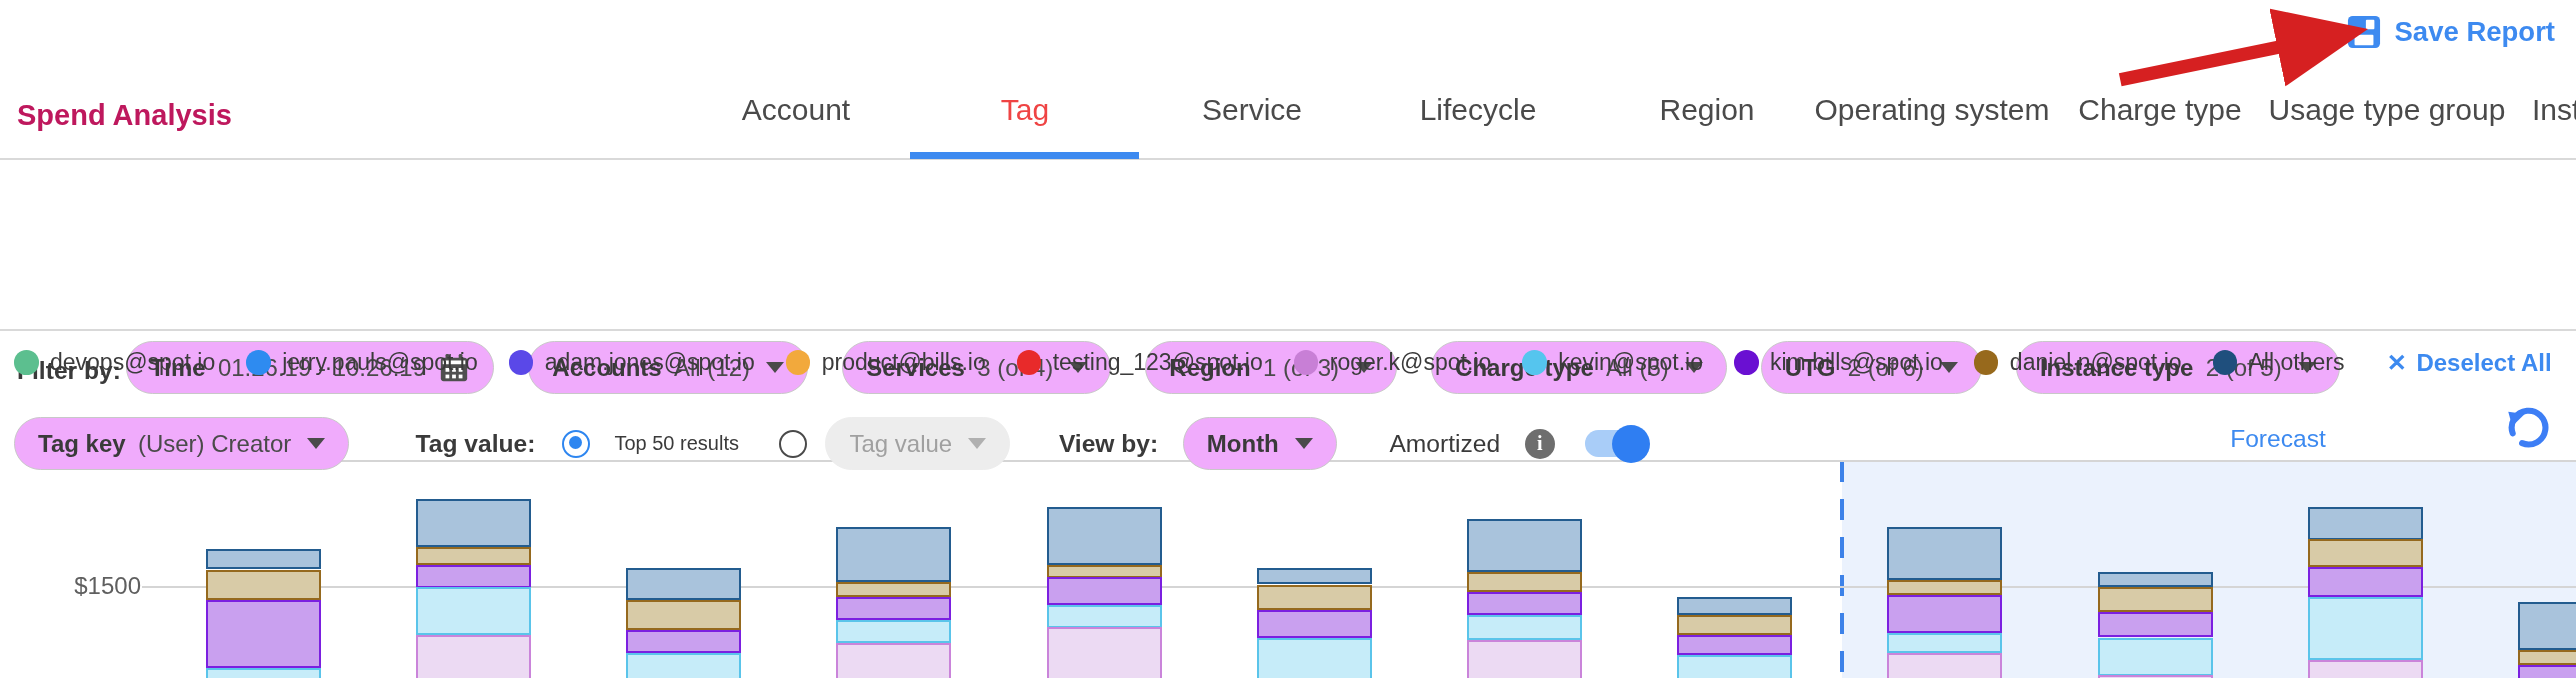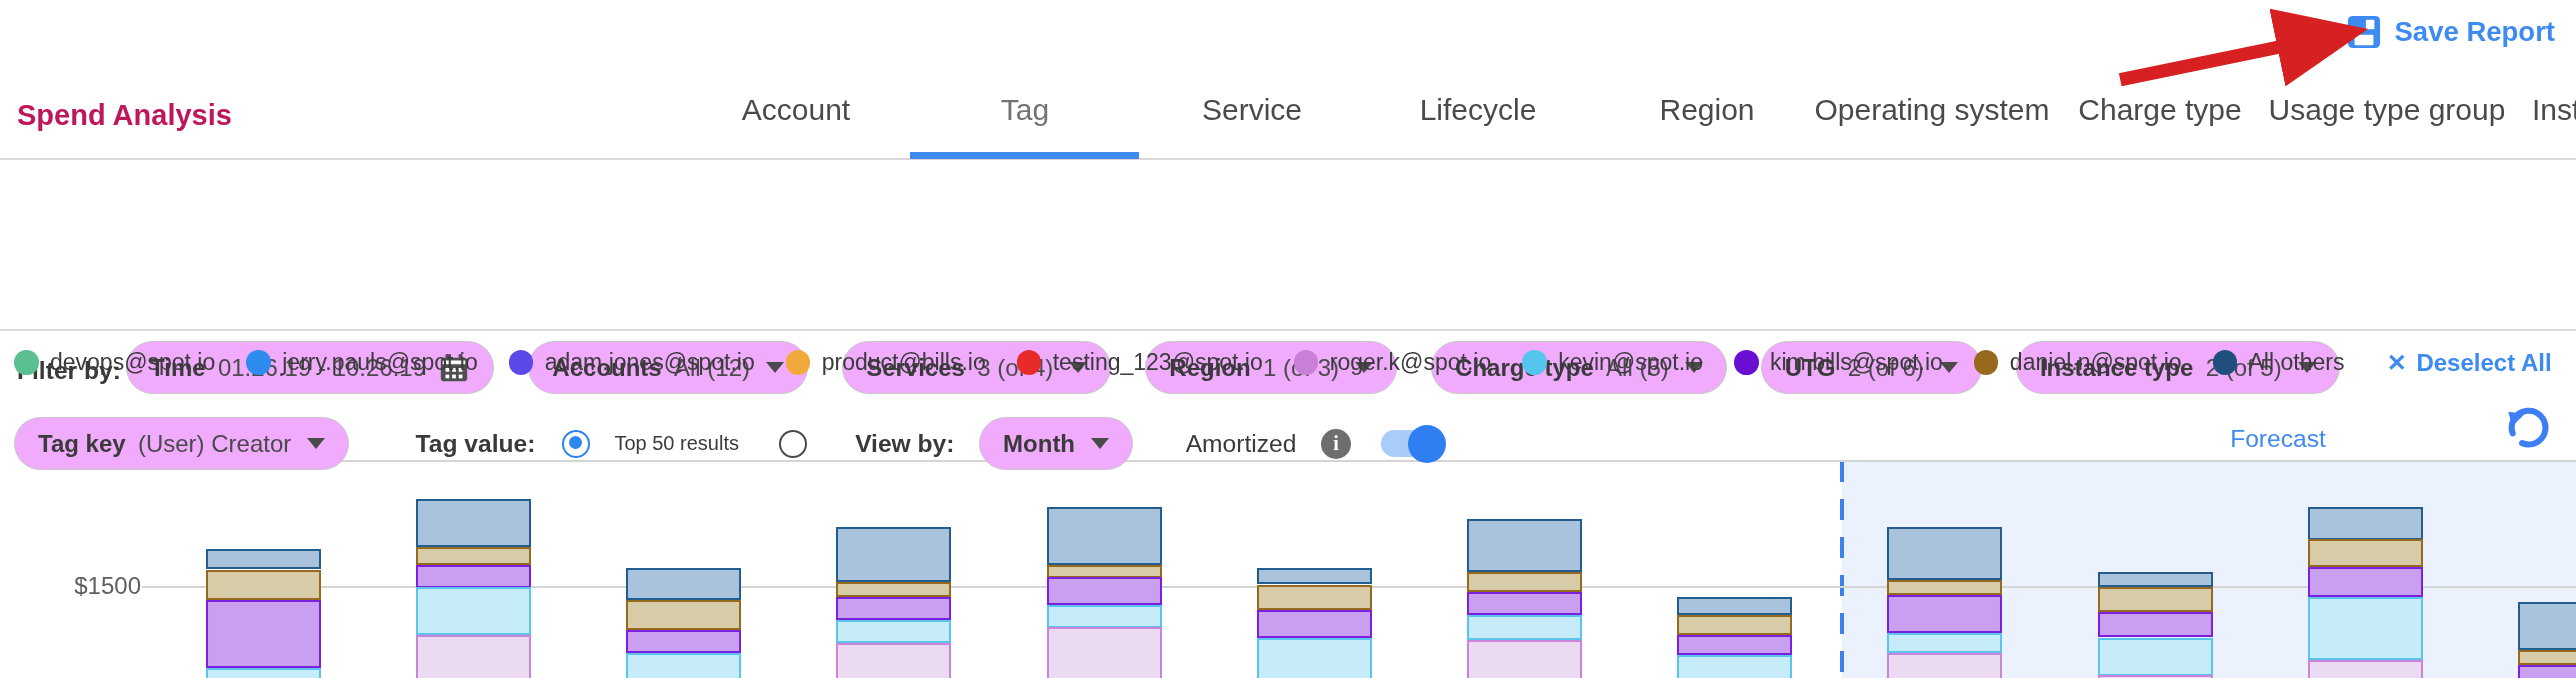--- a/index.html
+++ b/index.html
@@ -5,21 +5,21 @@
   html,body{margin:0;padding:0;}
   body{
     width:2576px;height:678px;overflow:hidden;position:relative;
     background:#ffffff;font-family:"Liberation Sans",sans-serif;color:#3b3b3b;
   }
   
   #header{position:absolute;left:0;top:0;width:2576px;height:158px;background:#fff;border-bottom:2.8px solid #d9d9d9;}
   #page-title{position:absolute;left:17px;top:99px;font-size:29px;font-weight:bold;color:#be185d;}
   .tab{position:absolute;top:93px;font-size:30px;color:#4a4a4a;cursor:pointer;white-space:nowrap;transform:translateX(-50%);}
   .tab.noshift{transform:none;}
-  .tab.active{color:#737373;}
+  .tab.active{color:#ef4444;}
   #tab-underline{position:absolute;left:910px;top:152px;width:229px;height:6.6px;background:#3d8af0;}
   #save-report{position:absolute;right:21px;top:15px;display:flex;align-items:center;gap:13.3px;color:#3d8af0;font-weight:bold;font-size:27.5px;cursor:pointer;}
   
   #filters{position:absolute;left:0;top:161px;width:2576px;height:168px;border-bottom:2.8px solid #d9d9d9;background:#fff;}
   #filter-by{position:absolute;left:17px;top:196px;font-size:24.6px;font-weight:bold;}
   #pill-row1{position:absolute;left:126px;top:180px;display:flex;gap:34px;align-items:center;}
   #pill-row2{position:absolute;left:14px;top:256px;display:flex;gap:24.6px;align-items:center;}
   .pill{height:53px;border:1.9px solid #c8c8c8;border-radius:28px;background:#f0abfc;display:flex;align-items:center;gap:12.3px;padding:0 23px;font-size:24px;white-space:nowrap;cursor:pointer;box-sizing:border-box;}
   .pill b{color:#3a3a3a;}
   .pill .val{color:#4a4a4a;}
@@ -215,20 +215,24 @@
     <div class="pill">
       <b>Tag key</b>
       <span class="val">(User) Creator</span>
       <span class="caret"></span>
     </div>
     <span class="flabel" style="margin-left:17px"></span>
     <span class="flabel">Tag value:</span>
     <span class="radio sel" style="margin-left:1.9px"></span>
     <span class="rlabel">Top 50 results</span>
     <span class="radio" style="margin-left:15px"></span>
+    <div class="pill disabled" style="margin-left:-5.7px">
+      <span>Tag value</span>
+      <span class="caret"></span>
+    </div>
     <span class="flabel" style="margin-left:24px">View by:</span>
     <div class="pill">
       <b>Month</b>
       <span class="caret"></span>
     </div>
     <span class="rlabel" style="margin-left:28px;font-size:24.6px">Amortized</span>
     <span id="info-icon">i</span>
     <div id="toggle">
         <div class="knob"></div>
       </div>

